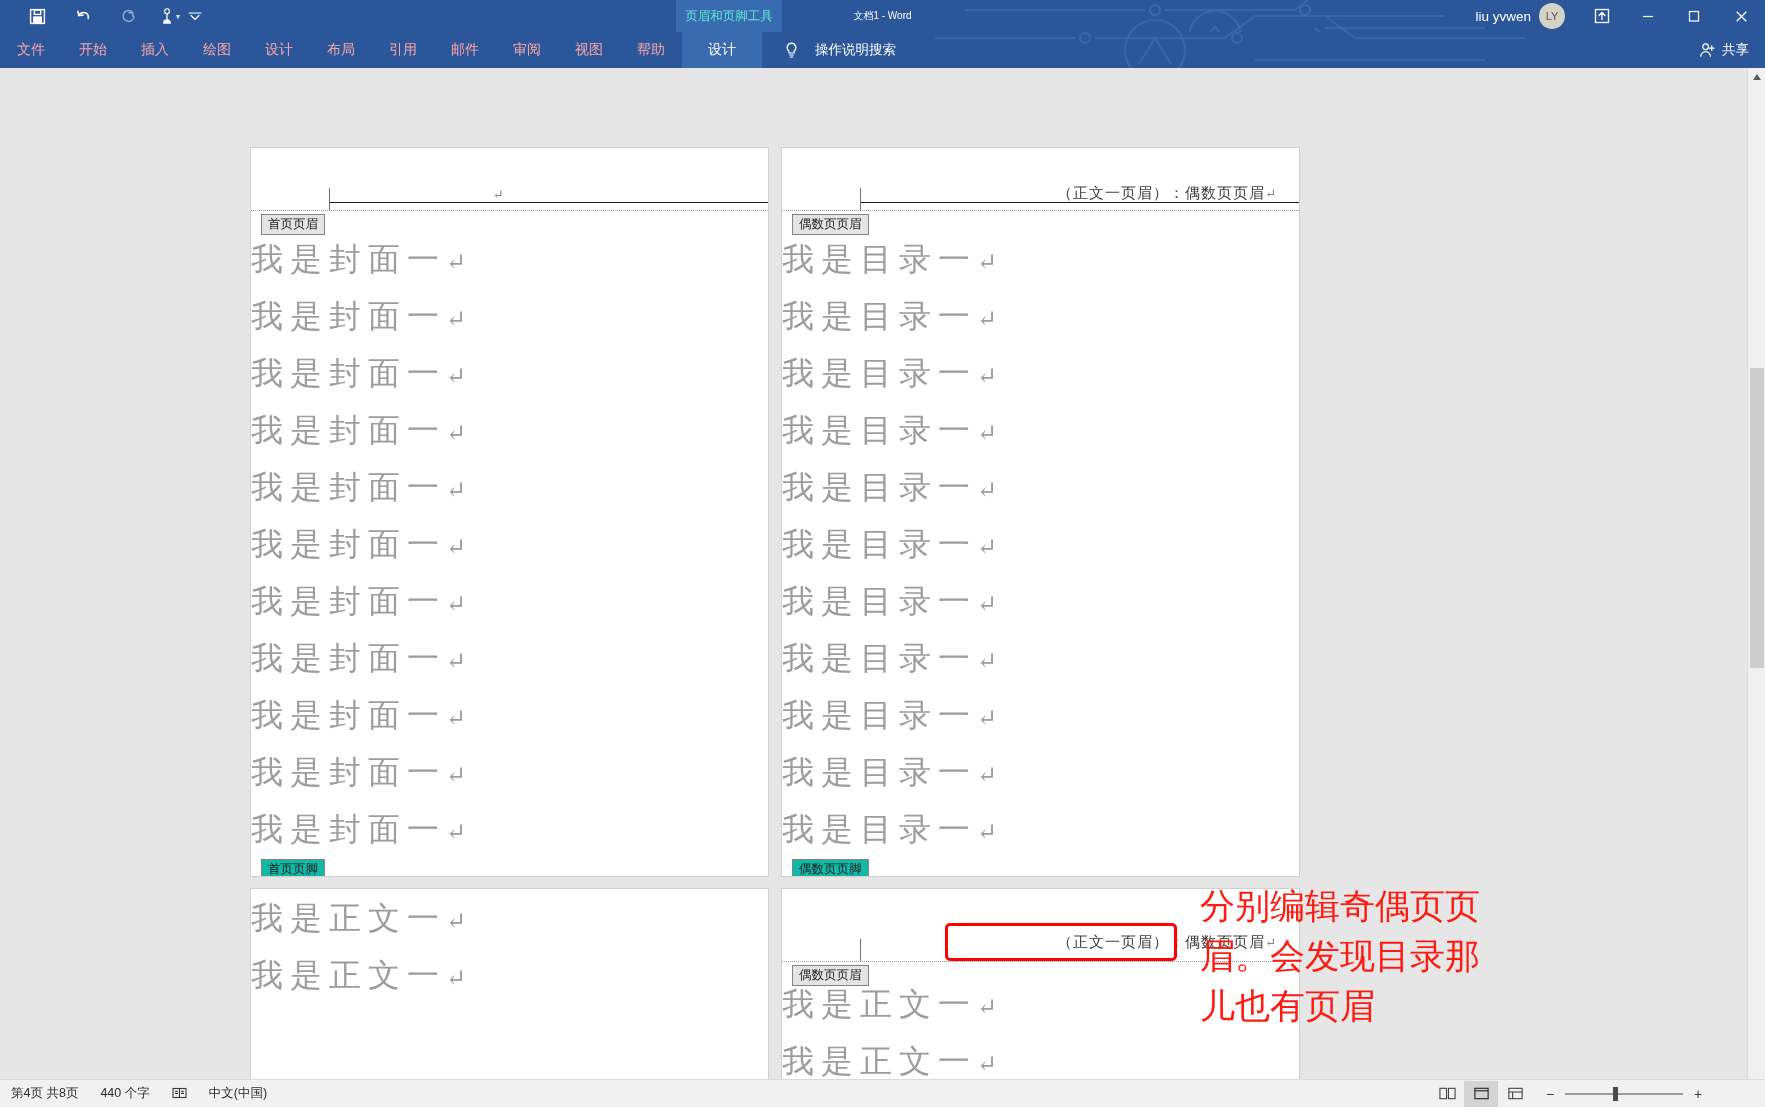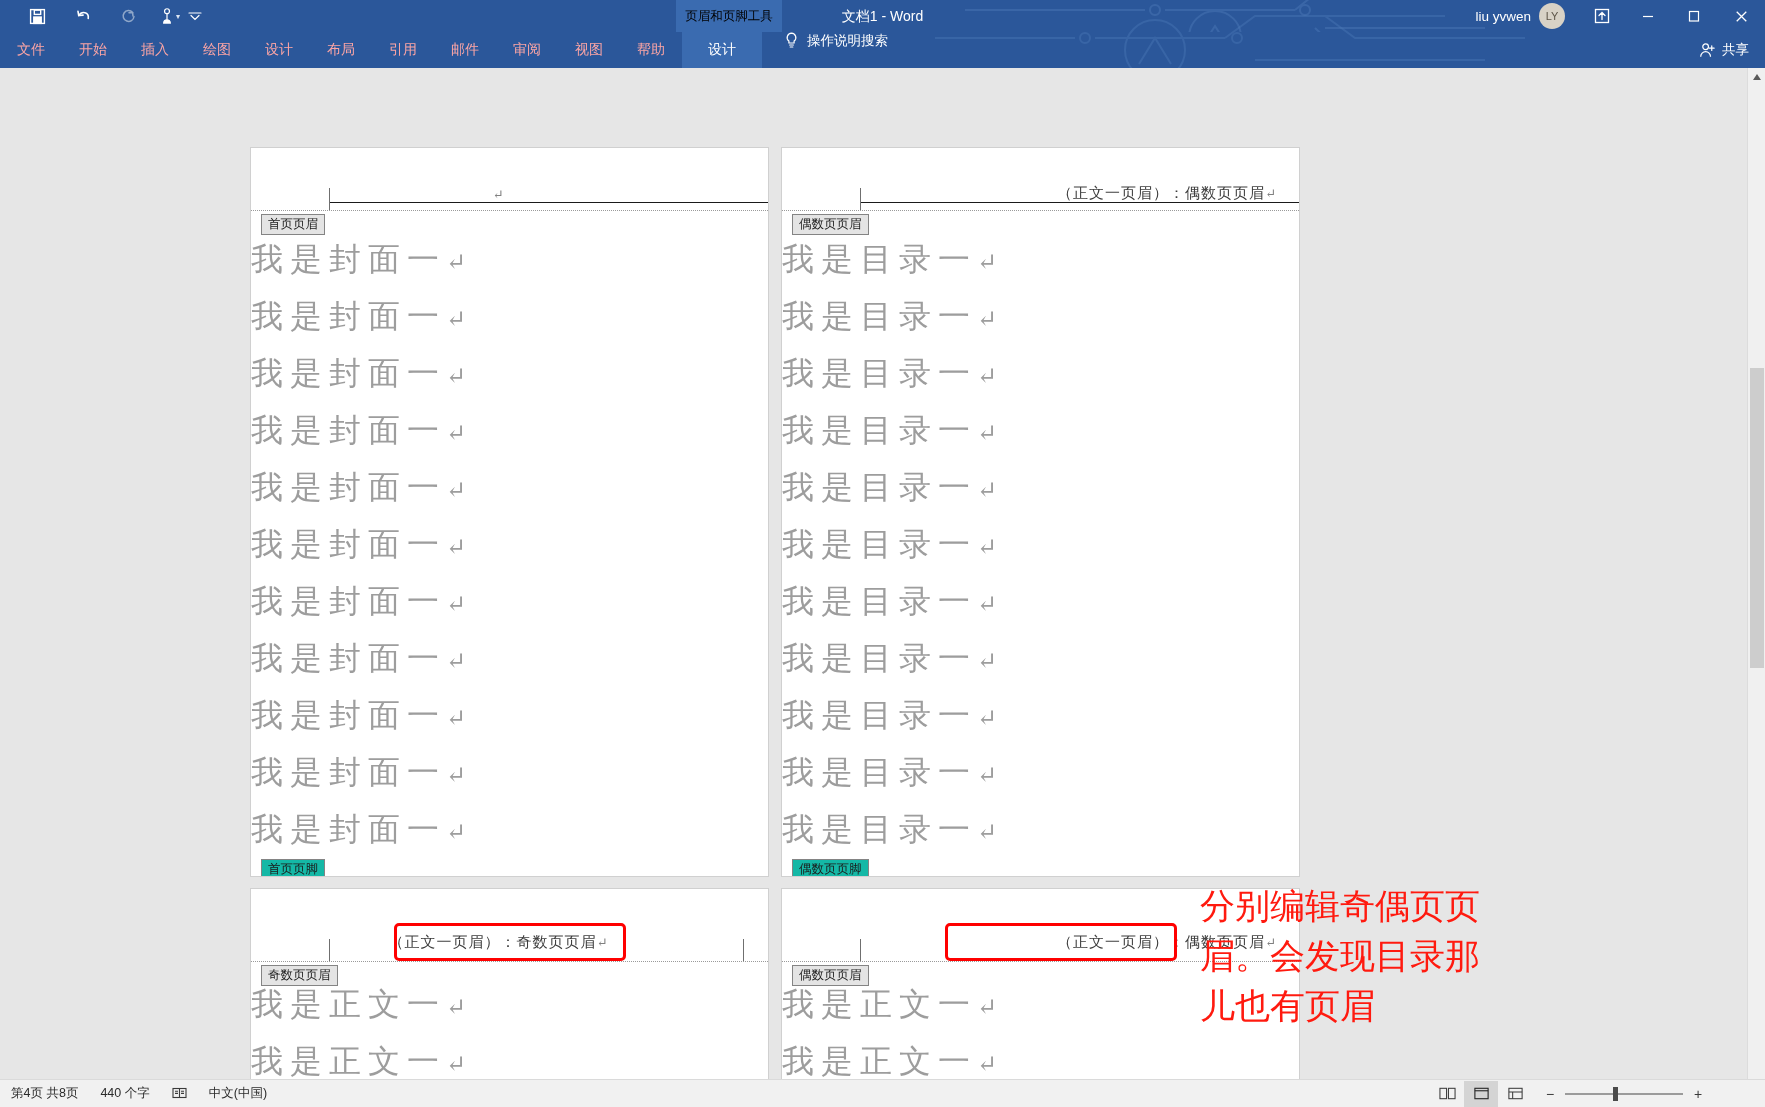--- a/index.html
+++ b/index.html
@@ -30,28 +30,28 @@
     width: 46px; height: 30px;
     display: flex; align-items: center; justify-content: center;
     color: #ffffff;
   }
   .qat-btn.dim { color: #8fa7c9; }
   .qat-btn.narrow { width: 30px; }
   .qat-caret { font-size: 8px; color:#dce5f2; margin-left:-6px; }
   .tb-title {
     position: absolute; left: 0; right: 0; top: 0;
     height: 32px; line-height: 32px;
-    text-align: center; color: #ffffff; font-size: 14px;
+    text-align: center; color: #ffffff; font-size: 10px;
     pointer-events: none;
   }
   .tb-contextual {
     position: absolute; left: 676px; top: 0;
     width: 106px; height: 32px;
     background: #3a6bb0;
-    color: #000000; font-size: 12.5px;
+    color: #5eead4; font-size: 12.5px;
     display: flex; align-items: center; justify-content: center;
     z-index: 3;
   }
   .tb-right {
     position: absolute; right: 0; top: 0; height: 32px;
     display: flex; align-items: center; z-index: 4;
   }
   .tb-user { color: #fff; font-size: 13.5px; margin-right: 8px; }
   .tb-avatar {
     width: 26px; height: 26px; border-radius: 50%;
@@ -84,21 +84,21 @@
     color: #fca5a5; font-size: 14px;
     white-space: nowrap;
     z-index: 2;
   }
   .rb-tab.contextual {
     background: #3a6bb0;
     padding: 0 26px;
     color: #ffffff;
   }
   .rb-tell {
-    display: flex; gap: 8px;
+    display: flex; align-items: center; gap: 16px;
     margin-left: 22px; color: #ffffff; font-size: 13.5px;
     z-index: 2;
   }
   .rb-share {
     position: absolute; right: 16px; top: 0; height: 36px;
     display: flex; align-items: center; gap: 6px;
     color: #fff; font-size: 13.5px; z-index: 3;
   }
   
   .workspace {
@@ -406,30 +406,20 @@
         <div class="bline"><span>我是目录一</span><span class="pil">↵</span></div>
       </div>
       <div class="ftr-area">
 
         <div class="ftr-label">偶数页页脚</div>
 
       </div>
     </div>
 
     <div class="page p3">
-      <div class="hdr-area" style="height:86px;">
-        <div class="hdr-text" style="top:44px;">
-          <span>（正文一页眉）：奇数页页眉</span><span class="hdr-pilcrow">↵</span>
-        </div>
-        <div class="hdr-box" style="left:143px; top:34px; width:232px; height:38px;"></div>
-        <div class="hdr-dash" style="top:72px;"></div>
-        <div class="hdr-tick" style="left:78px; top:50px;"></div>
-        <div class="hdr-tick" style="right:24px; top:50px;"></div>
-        <div class="hdr-label" style="top:76px;">奇数页页眉</div>
-      </div>
       <div class="body-lines" style="padding-top:2px;">
         <div class="bline"><span>我是正文一</span><span class="pil">↵</span></div>
         <div class="bline"><span>我是正文一</span><span class="pil">↵</span></div>
       </div>
     </div>
 
     <div class="page p4">
       <div class="hdr-area" style="height:86px;">
         <div class="hdr-text right-al" style="top:44px;">
           <span>（正文一页眉）：偶数页页眉</span><span class="hdr-pilcrow">↵</span>

